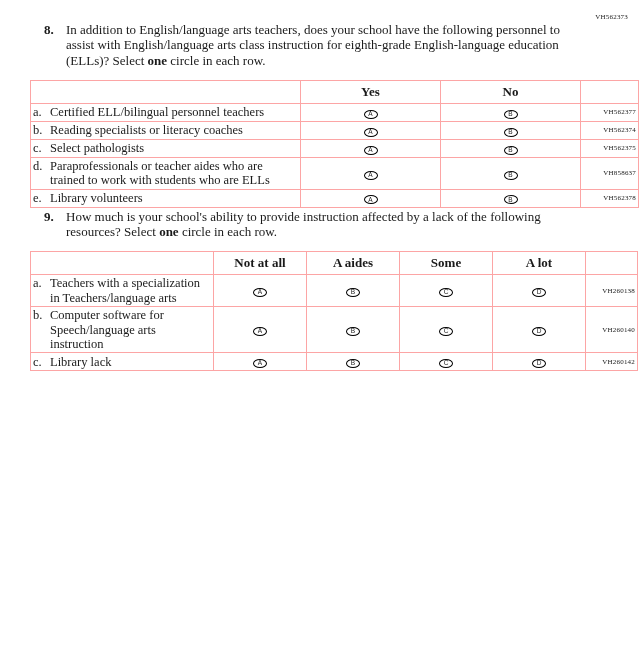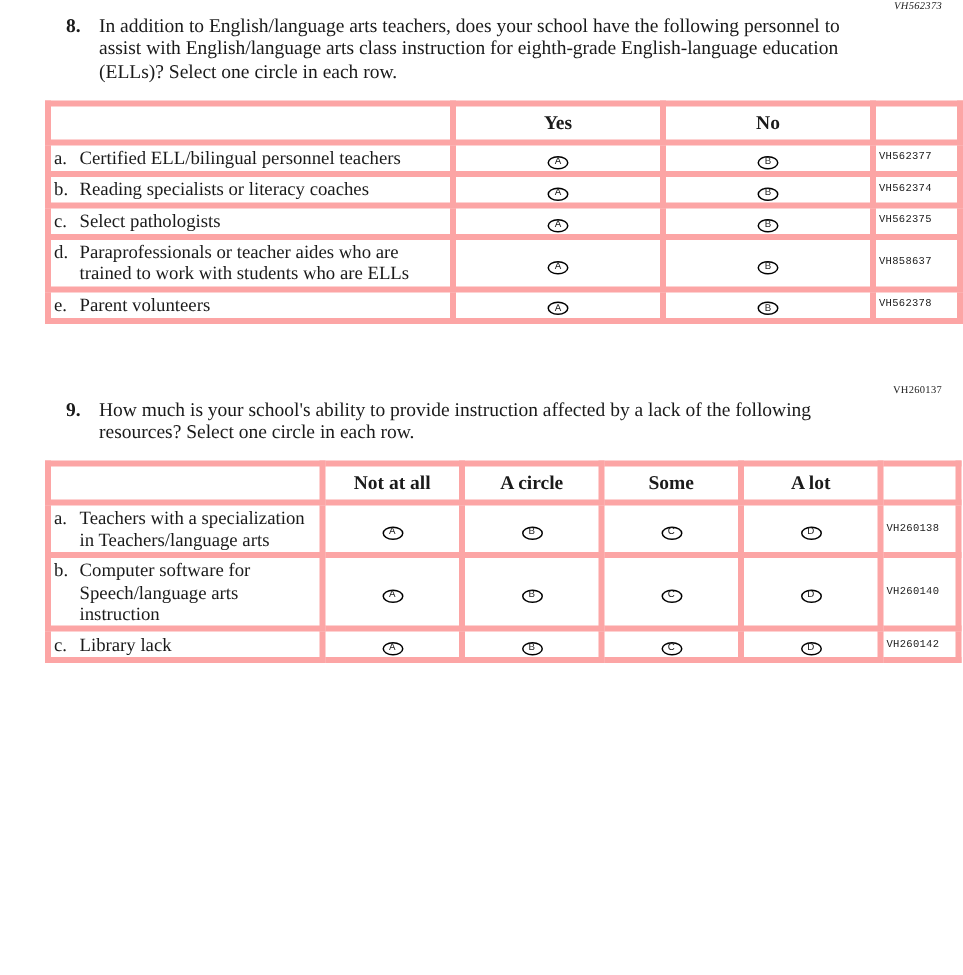--- a/index.html
+++ b/index.html
@@ -5,50 +5,50 @@
   html,body{margin:0;padding:0;background:#e8e8e8;}
   .page{
     width:642px;height:650px;background:#ffffff;margin:0 auto;
     font-family:"Liberation Serif", serif;color:#1a1a1a;
     position:relative;overflow:hidden;box-sizing:border-box;
   }
   .qcode{
     text-align:right;font-size:7px;letter-spacing:.2px;
     padding-right:14px;color:#222;
   }
-  .qcode.q8{font-style:italic;}
+  .qcode.q8{padding-top:13px;}
   .qcode.q9{padding-top:40px;}
   .qtext{
     display:flex;margin-left:44px;width:520px;
     font-size:13px;line-height:1.18;margin-top:1px;
   }
   .qnum{font-weight:bold;flex:none;width:16px;margin-right:6px;}
-  .qbody b{font-weight:normal;}
+  .qbody b{font-weight:bold;}
   table.resp{
     border-collapse:collapse;margin-left:30px;margin-top:12px;
     table-layout:fixed;font-size:12.5px;
   }
   table.resp td, table.resp th{
-    border:4px solid #fca5a5;padding:1px 2px;vertical-align:middle;
+    border:1px solid #fca5a5;padding:1px 2px;vertical-align:middle;
     overflow:hidden;
   }
   th.blank{border-top:none;border-left:none;}
   th.blank-end{}
   table.resp th{font-size:13px;font-weight:bold;text-align:center;height:20px;}
   td.lab{padding:1px 3px;}
   .rowlab{display:flex;line-height:1.15;}
   .rl{flex:none;width:17px;}
   td.bub{text-align:center;}
   .bubble{
     display:inline-flex;align-items:center;justify-content:center;
     width:14px;height:9px;border:1px solid #000;border-radius:50%;
     font-size:6.5px;line-height:1;font-family:"Liberation Sans",sans-serif;
     box-sizing:border-box;
   }
-  td.code{font-size:7px;padding:1px 2px;text-align:left;letter-spacing:.2px;font-family:Liberation Mono, monospace;}
+  td.code{font-size:7px;padding:1px 2px;text-align:right;letter-spacing:.2px;}
   
   .q8t col.c-lab{width:270px;} .q8t col.c-yes{width:140px;}
   .q8t col.c-no{width:140px;} .q8t col.c-code{width:58px;}
   
   .q9t col.c-lab{width:183px;} .q9t col.c-opt{width:93px;}
   .q9t col.c-code{width:52px;}
   .q9t td.lab{font-size:12.5px;}
 </style>
 </head>
 <body>
@@ -122,51 +122,50 @@
       </td>
       <td class="bub"><span class="bubble">A</span></td>
       <td class="bub"><span class="bubble">B</span></td>
       <td class="code">VH858637</td>
     </tr>
 
     <tr>
       <td class="lab">
         <div class="rowlab">
               <span class="rl">e.</span>
-              <span>Parent volunteers</span>
+              <span>Library volunteers</span>
             </div>
       </td>
       <td class="bub"><span class="bubble">A</span></td>
       <td class="bub"><span class="bubble">B</span></td>
       <td class="code">VH562378</td>
     </tr>
   </tbody>
     </table>
 
-  <div class="qcode q9">VH260137</div>
 
   <div class="qtext">
     <span class="qnum">9.</span>
     <span class="qbody"><span>How much is your school's ability to provide instruction affected by a lack of the following resources? Select </span><b>one</b><span> circle in each row.</span></span>
   </div>
 
   <table class="resp q9t">
     <colgroup>
         <col class="c-lab">
         <col class="c-opt">
         <col class="c-opt">
         <col class="c-opt">
         <col class="c-opt">
         <col class="c-code">
       </colgroup>
     <tbody>
         <tr>
       <th class="blank"></th>
       <th>Not at all</th>
-      <th>A circle</th>
+      <th>A aides</th>
       <th>Some</th>
       <th>A lot</th>
       <th class="blank-end"></th>
     </tr>
 
     <tr>
       <td class="lab">
         <div class="rowlab">
               <span class="rl">a.</span>
               <span>Teachers with a specialization in Teachers/language arts</span>

